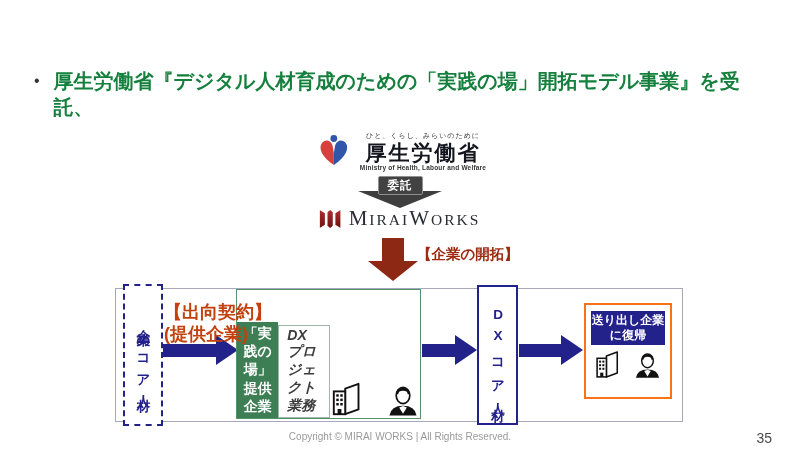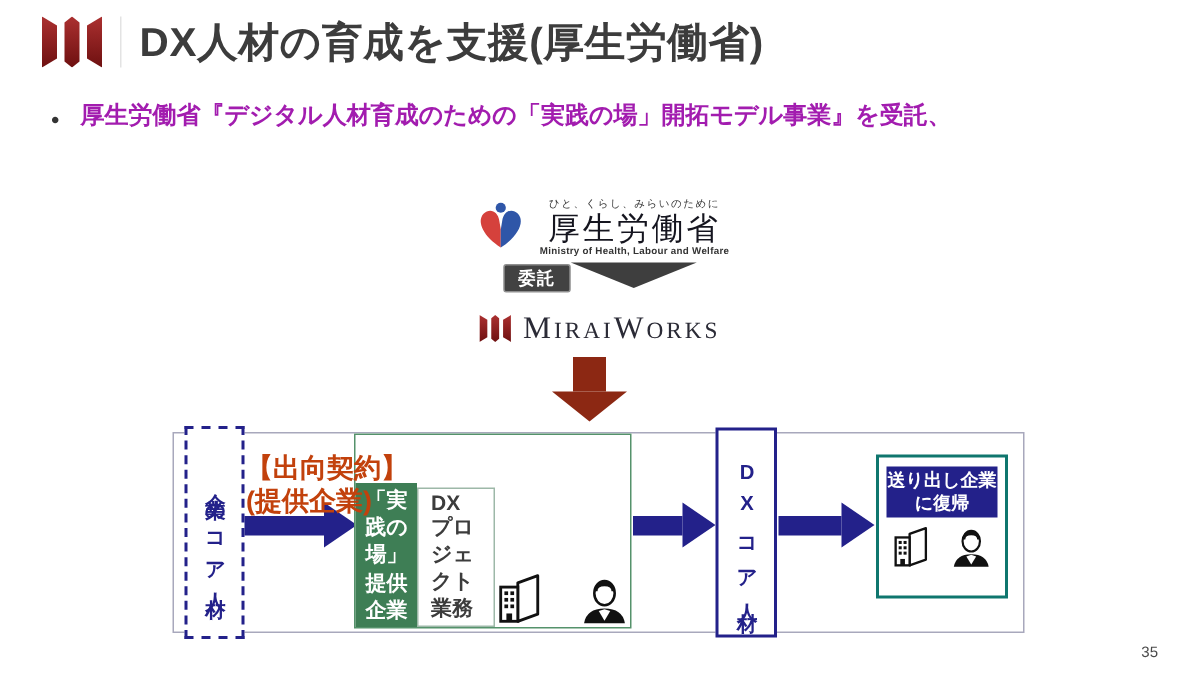--- a/index.html
+++ b/index.html
@@ -8,33 +8,33 @@
   .slide { position:relative; width:800px; height:450px; background:#fff; overflow:hidden; }
 
   
   .hdr { position:absolute; top:10px; left:28px; display:flex; align-items:center; gap:12px; }
   .hdr-divider { width:1px; height:34px; background:#e3e3e3; }
   .page-title { font-size:27px; font-weight:600; color:#3c3c3c; letter-spacing:0.5px; }
 
   
   .bullet-row { position:absolute; top:68px; left:30px; width:745px; display:flex; gap:14px; }
   .bullet-marker { font-size:16px; color:#333; line-height:26px; padding-left:4px; }
-  .bullet-text { font-size:16px; font-weight:bold; color:#a21caf; line-height:1.3;font-family:Liberation Serif, serif; }
+  .bullet-text { font-size:20px; font-weight:bold; color:#15803d; line-height:1.3;font-family:Liberation Serif, serif; }
 
   
   .mhlw { position:absolute; top:131px; left:50%; transform:translateX(-50%);
           display:flex; align-items:center; gap:6px; }
   .mhlw-texts { display:flex; flex-direction:column; align-items:center; }
   .mhlw-tagline { font-size:7px; color:#333; letter-spacing:1px; }
-  .mhlw-name { font-size:21px; font-weight:normal; color:#15151f; letter-spacing:2px; line-height:1.1; }
+  .mhlw-name { font-size:21px; font-weight:bold; color:#15151f; letter-spacing:2px; line-height:1.1; }
   .mhlw-en { font-size:6.5px; color:#333; font-weight:bold; letter-spacing:0.2px; }
 
   
   .commission { position:absolute; top:176px; left:50%; transform:translateX(-50%);
-                display:flex; flex-direction:row; align-items:center; }
+                display:flex; flex-direction:column; align-items:center; }
   .commission-label { position:relative; z-index:2; background:#424242; border:1px solid #8f8f8f;
                       border-radius:2px; color:#fff; font-size:11.5px; font-weight:bold;
                       padding:1px 9px; letter-spacing:1px; }
   .commission-head { width:0; height:0; border-left:42px solid transparent;
                      border-right:42px solid transparent; border-top:17px solid #3e3e3e;
                      margin-top:-4px; }
 
   
   .mw-logo { position:absolute; top:208px; left:50%; transform:translateX(-50%);
              display:flex; align-items:center; gap:8px;justify-content:flex-end; }
@@ -74,56 +74,41 @@
   .arrow-3 { left:403px; } .arrow-3 .bar { width:42px; }
 
   .practice-box { position:absolute; left:120px; top:0; width:185px; height:130px;
                   border:1.5px solid #55926b; background:#fff; display:flex;
                   align-items:flex-end; }
   .practice-header { margin-top:5px; width:164px; background:#3e7e55; color:#fff;
                      text-align:center; padding:2px 0 3px; line-height:1.3; }
   .practice-h1 { font-size:14px; font-weight:bold; }
   .practice-h2 { font-size:11px; }
   .project-box { margin-top:5px; border:1.5px solid #9db8a8; padding:1px 8px 2px;
-                 font-size:14px; font-weight:bold; color:#3c3c3c; }
+                 font-size:14px; font-weight:bold; color:#3c3c3c;font-style:italic; }
   .icons-row { display:flex; align-items:flex-end; gap:18px; margin-top:2px; }
   .funding-note { font-size:12.5px; font-weight:bold; color:#2b6b4e; margin-top:1px; }
 
   .return-box { position:absolute; left:468px; top:14px; width:88px; height:96px;
-                border:2px solid #0f766e; background:#fff; display:flex;
+                border:2px solid #f97316; background:#fff; display:flex;
                 flex-direction:column; align-items:center; }
   .return-header { margin-top:6px; width:74px; background:#23218a; color:#fff; text-align:center;
                    font-size:12px; font-weight:bold; line-height:1.25; padding:2px 0; }
   .return-box .icons-row { gap:8px; margin-top:4px; }
 
   
   .footer-copy { position:absolute; top:431px; left:0; width:100%; text-align:center;
                  font-size:10px; color:#9a9a9a; }
-  .page-num { position:absolute; top:430px; right:28px; font-size:10px; color:#4a4a4a; }
+  .page-num { position:absolute; top:430px; right:28px; font-size:14px; color:#4a4a4a; }
 </style>
 </head>
 <body>
 
 <div class="slide">
 
-  <div class="hdr">
-    <svg width="40" height="34" viewBox="0 0 40 34">
-      <defs>
-        <linearGradient id="gradA" x1="0" y1="0" x2="0" y2="1">
-          <stop offset="0" stop-color="#ab3030"></stop>
-            <stop offset="1" stop-color="#6e1010"></stop>
-        </linearGradient>
-      </defs>
-      <polygon points="0,0 10,6 10,28 0,34" fill="url(#gradA)"></polygon>
-      <polygon points="15,4 20,0 25,4 25,30 20,34 15,30" fill="url(#gradA)"></polygon>
-      <polygon points="30,6 40,0 40,34 30,28" fill="url(#gradA)"></polygon>
-    </svg>
-    <div class="hdr-divider"></div>
-    <div class="page-title">DX人材の育成を支援(厚生労働省)</div>
-  </div>
 
   <div class="bullet-row">
     <div class="bullet-marker">•</div>
     <div class="bullet-text">
       <div>厚生労働省『デジタル人材育成のための「実践の場」開拓モデル事業』を受託、</div>
     </div>
   </div>
 
   <div class="mhlw">
     <svg width="40" height="40" viewBox="0 0 40 40">
@@ -155,20 +140,21 @@
       <polygon points="15,4 20,0 25,4 25,30 20,34 15,30" fill="url(#gradB)"></polygon>
       <polygon points="30,6 40,0 40,34 30,28" fill="url(#gradB)"></polygon>
     </svg>
     <div class="mw-text"><span class="lg">M</span><span class="sm">IRAI</span><span class="lg">W</span><span class="sm">ORKS</span></div>
   </div>
 
   <div class="red-arrow">
     <div class="stem"></div>
     <div class="head"></div>
   </div>
+  <div class="dev-label">【企業の開拓】</div>
 
   <div class="diagram">
 
     <div class="v-box source-box">
       <div class="v-text">企業のコア人材</div>
     </div>
 
     <div class="secondment">
       <div>【出向契約】</div>
       <div>(提供企業)</div>
@@ -240,15 +226,16 @@
           <ellipse cx="20" cy="13.5" rx="8" ry="9.5" fill="#fff" stroke="#111" stroke-width="2"></ellipse>
           <path d="M12,12 Q12,4.5 20,4.5 Q28,4.5 28,12 L25.5,12 Q25.5,8 20,8 Q14.5,8 14.5,12 Z" fill="#111"></path>
           <path d="M4,37 Q6,25.5 20,25.5 Q34,25.5 36,37 Z" fill="#111"></path>
           <path d="M20,26 L15.5,27.5 L20,35 L24.5,27.5 Z" fill="#fff"></path>
         </svg>
       </div>
     </div>
 
   </div>
 
+  <div class="footer-copy">Copyright © MIRAI WORKS | All Rights Reserved.</div>
   <div class="page-num">35</div>
 
 </div>
 
 </body></html>

